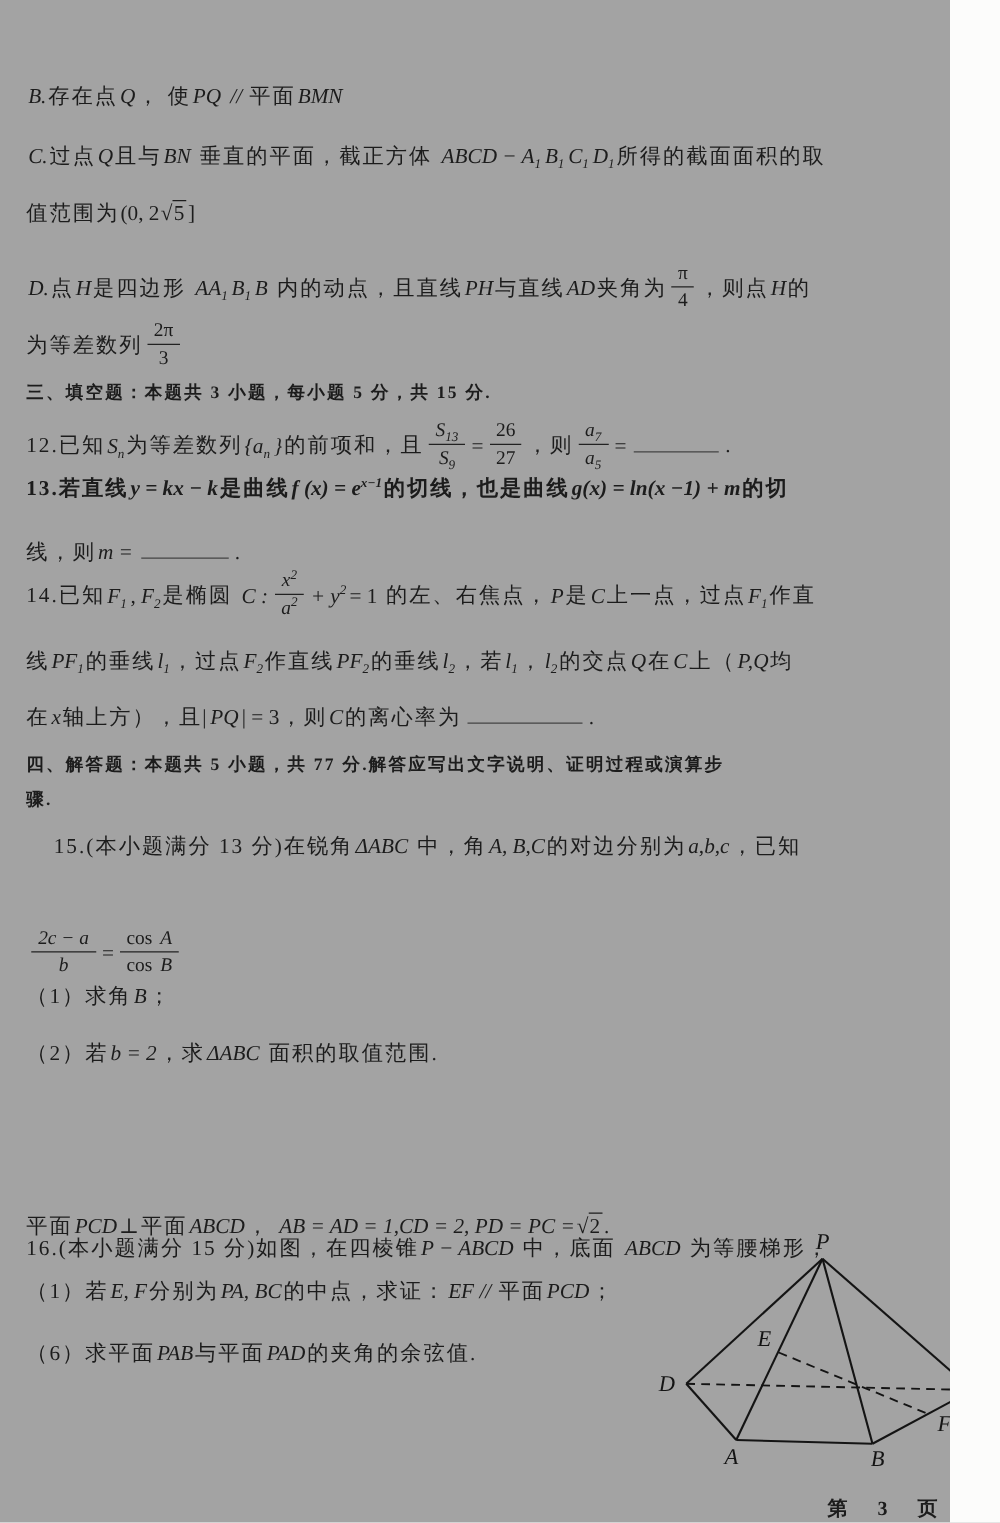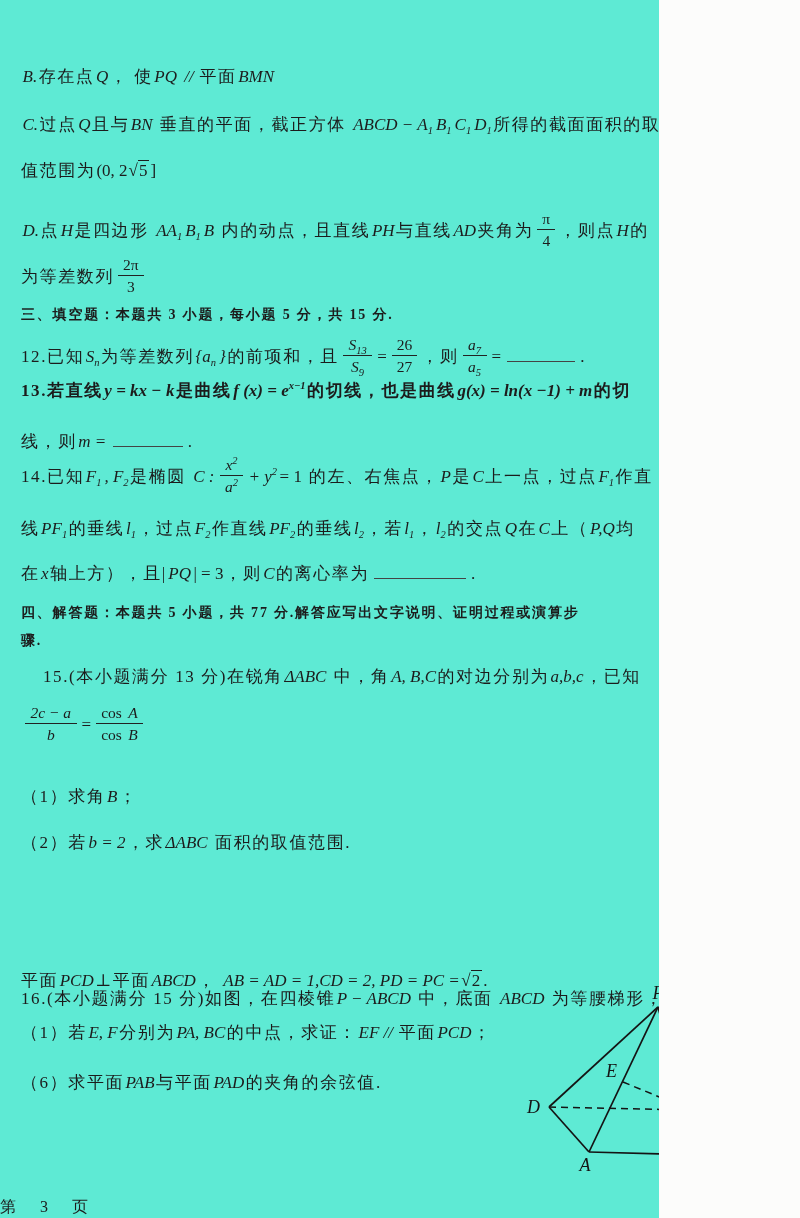--- a/index.html
+++ b/index.html
@@ -1,18 +1,18 @@
 <!DOCTYPE html>
 <html><head>
 <meta charset="utf-8">
 <style>
   html,body{margin:0;padding:0;background:#fcfcfb;}
   .page{
-    position:relative;width:659px;height:1218px;overflow:hidden;
-    background:#5eead4;color:#1c1c1c;
+    position:relative;width:760px;height:1218px;overflow:hidden;
+    background:#a3a3a3;color:#1c1c1c;
     font-family:"Liberation Serif","DejaVu Serif",serif;
   }
   .line{position:absolute;left:21px;font-size:17px;white-space:nowrap;line-height:1.3;}
   .line.bold{font-weight:700;font-size:14px;}
   .cjk{letter-spacing:1.6px;}
   .b{font-weight:700;letter-spacing:1.8px;}
   .math{font-style:italic;padding:0 1.5px;}
   .rm{font-style:normal;padding:0 1px;}
   sub,sup{font-size:10.5px;line-height:0;}
   .frac{
@@ -23,21 +23,21 @@
   .frac .den{display:block;padding-top:1.5px;}
   .blank{display:inline-block;height:0.95em;border-bottom:1.3px solid #444;margin:0 5px;vertical-align:baseline;}
   .sqrt{font-style:normal;}
   .sqrt .sqrt-body{border-top:1.3px solid #1c1c1c;padding:0 2px 0 1px;}
   .figure{position:absolute;left:524px;top:984px;width:272px;height:212px;}
   .figure svg{width:100%;height:100%;display:block;}
   .figure line{stroke:#141414;fill:none;}
   .solid line{stroke-width:1.7;}
   .dashed line{stroke-width:1.5;stroke-dasharray:7 5;}
   .vlabel{font-style:italic;font-size:18px;fill:#141414;font-family:"Liberation Serif","DejaVu Serif",serif;}
-  .footer{position:absolute;left:0;top:1197px;width:100%;text-align:left;font-size:16px;font-weight:400;letter-spacing:10px;}
+  .footer{position:absolute;left:0;top:1197px;width:100%;text-align:right;font-size:16px;font-weight:700;letter-spacing:10px;}
 </style>
 </head>
 <body>
 
 <div class="page">
 
   <div id="lines">
       <div class="line" style="top: 66px;"><span class="math">B.</span><span class="cjk">存在点</span><span class="math">Q</span><span class="cjk">， 使</span><span class="math">PQ</span><span class="math"> // </span><span class="cjk">平面</span><span class="math">BMN</span></div>
       <div class="line" style="top: 114px;"><span class="math">C.</span><span class="cjk">过点</span><span class="math">Q</span><span class="cjk">且与</span><span class="math">BN</span><span class="cjk"> 垂直的平面，截正方体 </span><span class="math">ABCD − A<sub>1</sub></span><span class="math">B<sub>1</sub></span><span class="math">C<sub>1</sub></span><span class="math">D<sub>1</sub></span><span class="cjk">所得的截面面积的取</span></div>
       <div class="line" style="top: 160px;"><span class="cjk">值范围为</span><span class="rm">(0, 2</span><span class="sqrt">√<span class="sqrt-body">5</span></span><span class="rm">]</span></div>
@@ -46,21 +46,21 @@
       <div class="line bold" style="top: 306px;"><span class="cjk b">三、填空题：本题共 3 小题，每小题 5 分，共 15 分.</span></div>
       <div class="line" style="top: 338px;"><span class="cjk">12.已知</span><span class="math">S<sub>n</sub></span><span class="cjk">为等差数列</span><span class="math">{a<sub>n</sub></span><span class="math">}</span><span class="cjk">的前项和，且</span><span class="frac"><span class="num"><span class="math">S<sub>13</sub></span></span><span class="den"><span class="math">S<sub>9</sub></span></span></span><span class="rm">=</span><span class="frac"><span class="num"><span class="rm">26</span></span><span class="den"><span class="rm">27</span></span></span><span class="cjk">，则</span><span class="frac"><span class="num"><span class="math">a<sub>7</sub></span></span><span class="den"><span class="math">a<sub>5</sub></span></span></span><span class="rm">=</span><span class="blank" style="width: 68px;"></span><span class="cjk">.</span></div>
       <div class="line" style="top: 380px; font-weight: bold;"><span class="cjk">13.若直线</span><span class="math">y = kx − k</span><span class="cjk">是曲线</span><span class="math">f (x) = e<sup>x−1</sup></span><span class="cjk">的切线，也是曲线</span><span class="math">g(x) = ln(x −1) + m</span><span class="cjk">的切</span></div>
       <div class="line" style="top: 430px;"><span class="cjk">线，则</span><span class="math">m =</span><span class="blank" style="width: 70px;"></span><span class="cjk">.</span></div>
       <div class="line" style="top: 458px;"><span class="cjk">14.已知</span><span class="math">F<sub>1</sub></span><span class="math">, F<sub>2</sub></span><span class="cjk">是椭圆 </span><span class="math">C :</span><span class="frac"><span class="num"><span class="math">x<sup>2</sup></span></span><span class="den"><span class="math">a<sup>2</sup></span></span></span><span class="math">+ y<sup>2</sup></span><span class="rm">= 1</span><span class="cjk"> 的左、右焦点，</span><span class="math">P</span><span class="cjk">是</span><span class="math">C</span><span class="cjk">上一点，过点</span><span class="math">F<sub>1</sub></span><span class="cjk">作直</span></div>
       <div class="line" style="top: 518px;"><span class="cjk">线</span><span class="math">PF<sub>1</sub></span><span class="cjk">的垂线</span><span class="math">l<sub>1</sub></span><span class="cjk">，过点</span><span class="math">F<sub>2</sub></span><span class="cjk">作直线</span><span class="math">PF<sub>2</sub></span><span class="cjk">的垂线</span><span class="math">l<sub>2</sub></span><span class="cjk">，若</span><span class="math">l<sub>1</sub></span><span class="cjk">，</span><span class="math">l<sub>2</sub></span><span class="cjk">的交点</span><span class="math">Q</span><span class="cjk">在</span><span class="math">C</span><span class="cjk">上（</span><span class="math">P,Q</span><span class="cjk">均</span></div>
       <div class="line" style="top: 562px;"><span class="cjk">在</span><span class="math">x</span><span class="cjk">轴上方），且|</span><span class="math">PQ</span><span class="rm">| = 3</span><span class="cjk">，则</span><span class="math">C</span><span class="cjk">的离心率为</span><span class="blank" style="width: 92px;"></span><span class="cjk">.</span></div>
       <div class="line bold" style="top: 604px;"><span class="cjk b">四、解答题：本题共 5 小题，共 77 分.解答应写出文字说明、证明过程或演算步</span></div>
       <div class="line bold" style="top: 632px;"><span class="cjk b">骤.</span></div>
       <div class="line" style="top: 666px; margin-left: 22px;"><span class="cjk">15.(本小题满分 13 分)在锐角</span><span class="math">ΔABC</span><span class="cjk"> 中，角</span><span class="math">A, B,C</span><span class="cjk">的对边分别为</span><span class="math">a,b,c</span><span class="cjk">，已知</span></div>
-      <div class="line" style="top: 706px;"><span class="frac"><span class="num"><span class="math">2c − a</span></span><span class="den"><span class="math">b</span></span></span><span class="rm">=</span><span class="frac"><span class="num"><span class="rm">cos </span><span class="math">A</span></span><span class="den"><span class="rm">cos </span><span class="math">B</span></span></span></div>
+      <div class="line" style="top: 744px;"><span class="frac"><span class="num"><span class="math">2c − a</span></span><span class="den"><span class="math">b</span></span></span><span class="rm">=</span><span class="frac"><span class="num"><span class="rm">cos </span><span class="math">A</span></span><span class="den"><span class="rm">cos </span><span class="math">B</span></span></span></div>
       <div class="line" style="top: 786px;"><span class="cjk">（1）求角</span><span class="math">B</span><span class="cjk">；</span></div>
       <div class="line" style="top: 832px;"><span class="cjk">（2）若</span><span class="math">b = 2</span><span class="cjk">，求</span><span class="math">ΔABC</span><span class="cjk"> 面积的取值范围.</span></div>
       <div class="line" style="top: 988px;"><span class="cjk">16.(本小题满分 15 分)如图，在四棱锥</span><span class="math">P − ABCD</span><span class="cjk"> 中，底面 </span><span class="math">ABCD</span><span class="cjk"> 为等腰梯形，</span></div>
       <div class="line" style="top: 970px;"><span class="cjk">平面</span><span class="math">PCD</span><span class="cjk">⊥平面</span><span class="math">ABCD</span><span class="cjk">， </span><span class="math">AB = AD = 1,CD = 2, PD = PC =</span><span class="sqrt">√<span class="sqrt-body">2</span></span><span class="rm">.</span></div>
       <div class="line" style="top: 1022px;"><span class="cjk">（1）若</span><span class="math">E, F</span><span class="cjk">分别为</span><span class="math">PA, BC</span><span class="cjk">的中点，求证：</span><span class="math">EF // </span><span class="cjk">平面</span><span class="math">PCD</span><span class="cjk">；</span></div>
       <div class="line" style="top: 1072px;"><span class="cjk">（6）求平面</span><span class="math">PAB</span><span class="cjk">与平面</span><span class="math">PAD</span><span class="cjk">的夹角的余弦值.</span></div>
     </div>
 
   <div class="figure">
     <svg viewBox="0 0 272 212">

